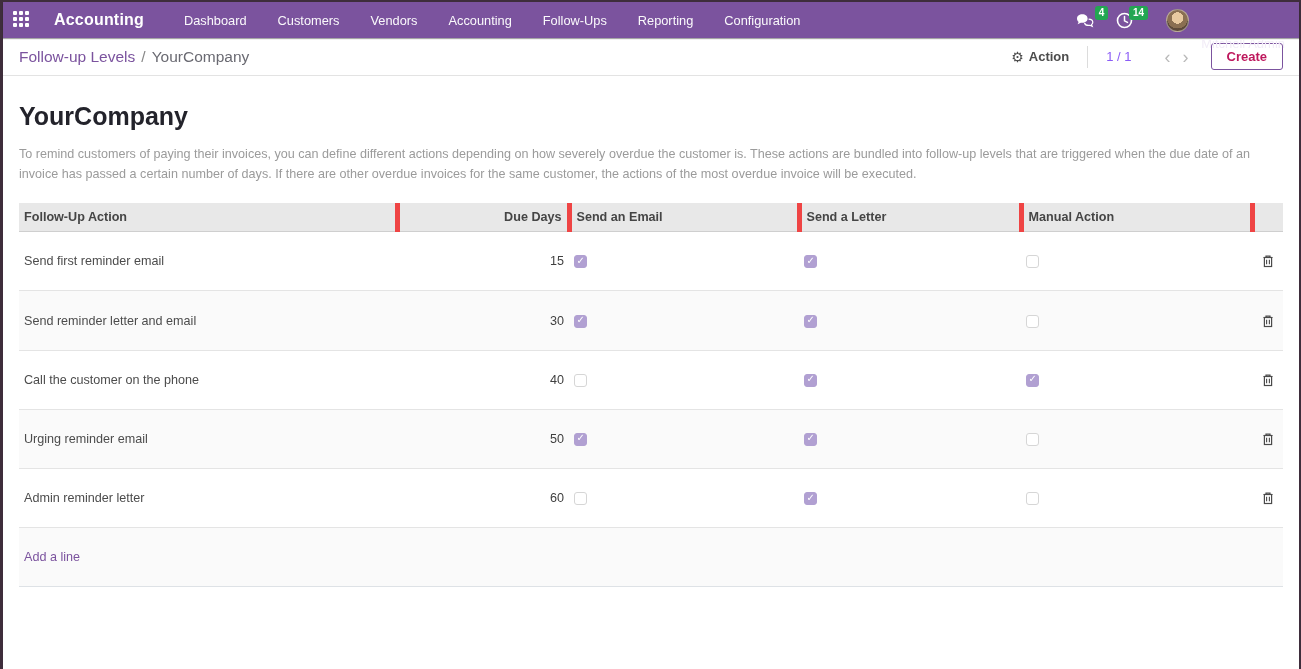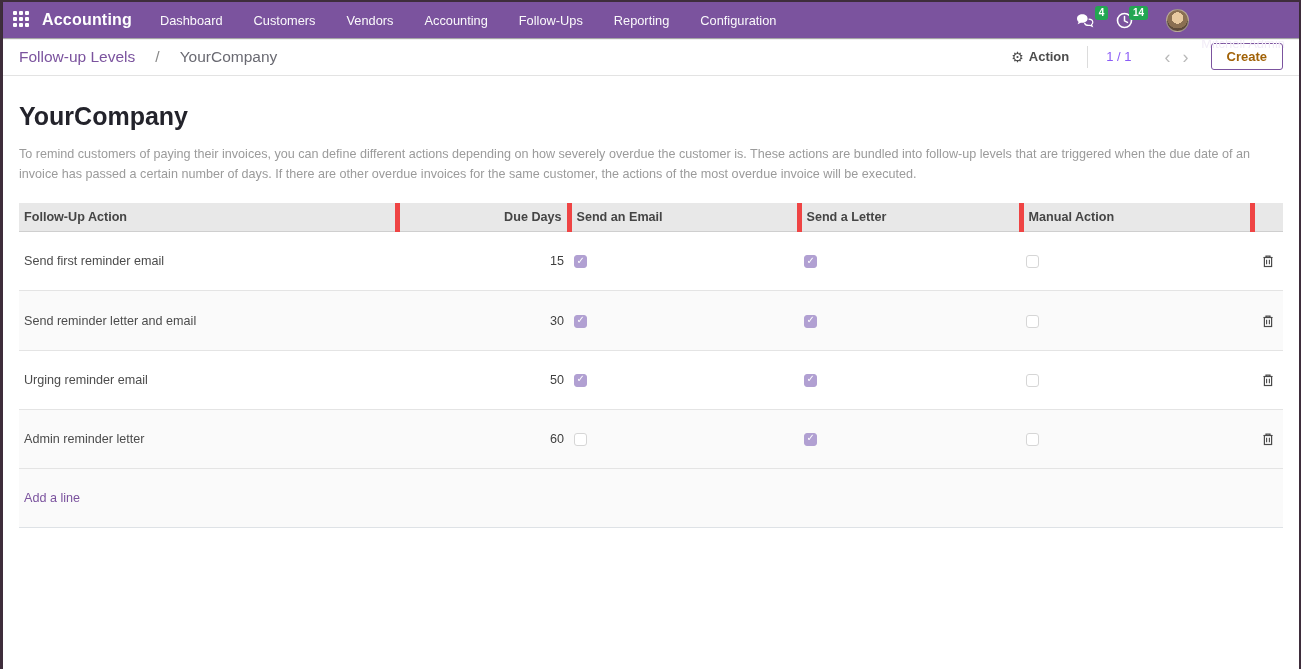--- a/index.html
+++ b/index.html
@@ -15,21 +15,21 @@
     border-left:3px solid #3e2d3b;
     border-right:2px solid #3e2d3b;
     border-top:2px solid #3e2d3b;
   }
 
   
   .navbar {
     height:36px; background:#7b539e; display:flex; align-items:center;
     padding:0 14px 0 10px; color:#fff;
     box-shadow:0 1px 1px rgba(0,0,0,0.35);
-    position:relative; z-index:5;
+    position:relative; z-index:5;gap:12px;
   }
   .apps-icon {
     width:18px; height:18px; display:grid;
     grid-template-columns:repeat(3,4px); grid-template-rows:repeat(3,4px);
     gap:2px; margin-right:11px; cursor:pointer;
   }
   .apps-icon i { background:#fff; border-radius:1px; }
   .app-name { font-size:16px; font-weight:700; letter-spacing:0.2px; margin-right:26px; cursor:pointer; }
   .nav-menu { display:flex; align-items:center; gap:27px; font-size:12.8px;justify-content:flex-end; }
   .nav-menu .menu-item { cursor:pointer; opacity:0.97; padding:10px 2px; }
@@ -45,38 +45,38 @@
     background:radial-gradient(circle at 50% 38%, #e8c9a0 0 34%, #8a6f52 35% 62%, #5d4a3a 63% 100%);
     border:1px solid rgba(255,255,255,0.4);
   }
   .user-name { font-size:13px; color:#f2ecf7; cursor:pointer;margin-top:46px; }
 
   
   .control-panel {
     height:38px; background:#fff; display:flex; align-items:center;
     padding:0 16px; border-bottom:1px solid #e3e3e3;
   }
-  .breadcrumb { font-size:15.5px; display:flex; align-items:center; gap:20px; }
+  .breadcrumb { font-size:15.5px; display:flex; align-items:center; gap:6px; }
   .breadcrumb .bc-parent { color:#7b539e; cursor:pointer; }
   .breadcrumb .bc-sep { color:#888; }
   .breadcrumb .bc-current { color:#6a6a72; }
   .cp-right { margin-left:auto; display:flex; align-items:center; }
   .action-btn {
     background:none; border:none; font:inherit; font-size:13px; font-weight:700;
     color:#4c4c4c; display:flex; align-items:center; gap:5px; cursor:pointer;
   }
   .gear-glyph { font-size:14px; line-height:1; }
   .cp-divider { width:1px; height:22px; background:#dcdcdc; margin:0 18px; }
   .pager-text { font-size:13px; color:#8b5cf6; margin-right:27px; }
   .pager-chev {
     font-size:18px; line-height:1; color:#b9b9b9; padding:0 6px; cursor:pointer;
     user-select:none;
   }
   .create-btn {
-    margin-left:16px; background:#fff; border:1px solid #7b539e; color:#a16207;
+    margin-left:16px; background:#fff; border:1px solid #7b539e; color:#be185d;
     font:inherit; font-size:13px; font-weight:600; padding:5px 15px; border-radius:3px;
     cursor:pointer;
   }
 
   
   .content { padding:0 16px; }
   .page-title { font-size:25px; font-weight:700; color:#23232b; margin-top:26px; }
   .page-desc {
     margin-top:13px; font-size:12.6px; line-height:1.6; color:#9b9b9b;
     max-width:1253px;
@@ -235,20 +235,34 @@
           <td><span class="o-checkbox"></span></td>
           <td>
               <button class="trash-btn"><span><svg width="12" height="14" viewBox="0 0 12 14">
                     <path d="M1.5 3.5h9M4 3.5V2.2h4v1.3" fill="none" stroke="#4a4a4a" stroke-width="1.2"></path>
                     <rect x="2.4" y="3.5" width="7.2" height="9" fill="none" stroke="#4a4a4a" stroke-width="1.2"></rect>
                     <path d="M4.6 5.8v4.4M7.4 5.8v4.4" stroke="#4a4a4a" stroke-width="1.1"></path>
                   </svg></span></button>
             </td>
         </tr>
         <tr>
+          <td>Call the customer on the phone</td>
+          <td class="td-due">40</td>
+          <td><span class="o-checkbox"></span></td>
+          <td><span class="o-checkbox checked"></span></td>
+          <td><span class="o-checkbox checked"></span></td>
+          <td>
+              <button class="trash-btn"><span><svg width="12" height="14" viewBox="0 0 12 14">
+                    <path d="M1.5 3.5h9M4 3.5V2.2h4v1.3" fill="none" stroke="#4a4a4a" stroke-width="1.2"></path>
+                    <rect x="2.4" y="3.5" width="7.2" height="9" fill="none" stroke="#4a4a4a" stroke-width="1.2"></rect>
+                    <path d="M4.6 5.8v4.4M7.4 5.8v4.4" stroke="#4a4a4a" stroke-width="1.1"></path>
+                  </svg></span></button>
+            </td>
+        </tr>
+        <tr>
           <td>Urging reminder email</td>
           <td class="td-due">50</td>
           <td><span class="o-checkbox checked"></span></td>
           <td><span class="o-checkbox checked"></span></td>
           <td><span class="o-checkbox"></span></td>
           <td>
               <button class="trash-btn"><span><svg width="12" height="14" viewBox="0 0 12 14">
                     <path d="M1.5 3.5h9M4 3.5V2.2h4v1.3" fill="none" stroke="#4a4a4a" stroke-width="1.2"></path>
                     <rect x="2.4" y="3.5" width="7.2" height="9" fill="none" stroke="#4a4a4a" stroke-width="1.2"></rect>
                     <path d="M4.6 5.8v4.4M7.4 5.8v4.4" stroke="#4a4a4a" stroke-width="1.1"></path>

